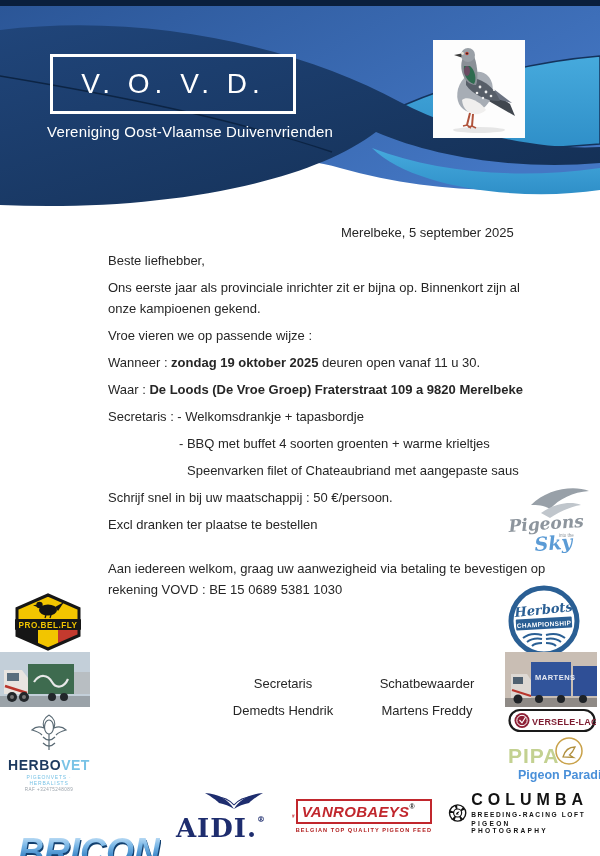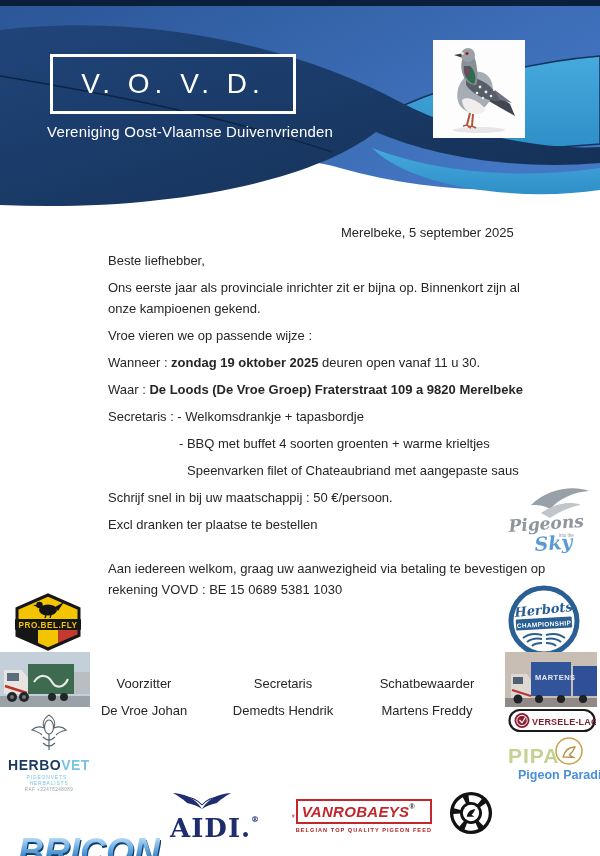--- a/index.html
+++ b/index.html
@@ -47,21 +47,21 @@
 
   .bricon{left:18px;top:831px;width:140px;height:60px;text-align:right;}
   .bricon-word{font-size:36px;font-weight:bold;font-style:italic;
     background:linear-gradient(180deg,#eaf5fd 0%,#7db9e8 35%,#1e6fb8 75%,#3a86c8 100%);
     -webkit-background-clip:text;background-clip:text;color:transparent;
     filter:drop-shadow(1.5px 2px 0px #123f6e);}
   .bricon-classic{position:absolute;right:2px;bottom:2px;transform:rotate(-12deg);color:#d6402e;
     font-weight:bold;font-style:italic;font-size:14px;letter-spacing:1px;
     text-shadow:-1px -1px 0 #fff,1px -1px 0 #fff,-1px 1px 0 #fff,1px 1px 0 #fff;}
 
-  .aidi{left:170px;top:792px;width:96px;text-align:left;}
+  .aidi{left:170px;top:792px;width:96px;text-align:right;}
   .aidi-text{font-family:"DejaVu Serif",serif;font-weight:bold;color:#1e2d6e;font-size:26px;
              letter-spacing:1px;line-height:1;margin-top:1px;}
   .aidi-reg{font-size:8px;vertical-align:top;}
 
   .vanro{left:292px;top:794px;width:140px;display:flex;align-items:center;}
   .vanro-right{margin-left:1px;}
   .vanro-box{border:2px solid #c1272d;color:#c1272d;font-weight:bold;font-style:italic;font-size:15px;
              padding:2px 6px 2px 4px;letter-spacing:.3px;background:#fff;white-space:nowrap;}
   .vanro-reg{font-size:7px;vertical-align:top;color:#222;font-style:normal;}
   .vanro-tag{font-size:5.6px;font-weight:bold;color:#b01c1c;letter-spacing:1.05px;margin-top:3px;text-align:center;white-space:nowrap;}
@@ -143,24 +143,20 @@
     <p><span>Waar : </span><b>De Loods (De Vroe Groep) Fraterstraat 109 a 9820 Merelbeke</b></p>
     <p><span>Secretaris : </span><span>- Welkomsdrankje + tapasbordje</span></p>
     <p class="ind1">- BBQ met buffet 4 soorten groenten + warme krieltjes</p>
     <p class="ind2">Speenvarken filet of Chateaubriand  met aangepaste saus</p>
     <p>Schrijf snel in bij uw maatschappij : 50 €/persoon.</p>
     <p>Excl dranken ter plaatse te bestellen</p>
     <p class="pay1">Aan iedereen welkom, graag uw aanwezigheid via betaling te  bevestigen op</p>
     <p class="pay2">rekening VOVD : BE 15 0689 5381 1030</p>
   </div>
 
-  <div class="sig" style="left:144px;">
-    <div>Voorzitter</div>
-    <div class="name">De Vroe Johan</div>
-  </div>
   <div class="sig" style="left:283px;">
     <div>Secretaris</div>
     <div class="name">Demedts Hendrik</div>
   </div>
   <div class="sig" style="left:427px;">
     <div>Schatbewaarder</div>
     <div class="name">Martens Freddy</div>
   </div>
 
   <div class="logo" style="left:8px;top:593px;">
@@ -316,15 +312,20 @@
     </div>
   </div>
 
   <div class="logo columba">
     <svg width="46" height="46" viewBox="0 0 48 48">
       <circle cx="24" cy="24" r="22" fill="#121212"></circle>
       <circle cx="24" cy="24" r="15" fill="none" stroke="#ffffff" stroke-width="7" stroke-dasharray="12 5"></circle>
       <circle cx="24" cy="24" r="8.5" fill="#ffffff"></circle>
       <path d="M19.5,28 c1,-5.5 4.5,-8 9,-8 c-1.2,2.6 -2.5,4.5 -4,5.8 l3.2,2.2 z" fill="#121212"></path>
     </svg>
+    <div class="col-text">
+      <div class="col-title">COLUMBA</div>
+      <div class="col-sub">BREEDING-RACING LOFT</div>
+      <div class="col-sub2">PIGEON PHOTOGRAPHY</div>
+    </div>
   </div>
 
 </div>
 
 </body></html>

